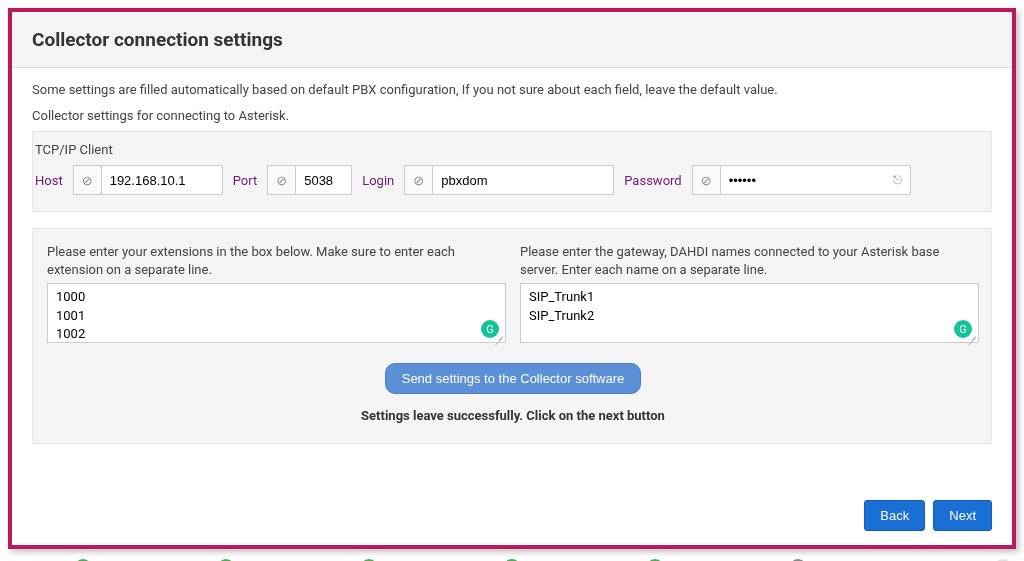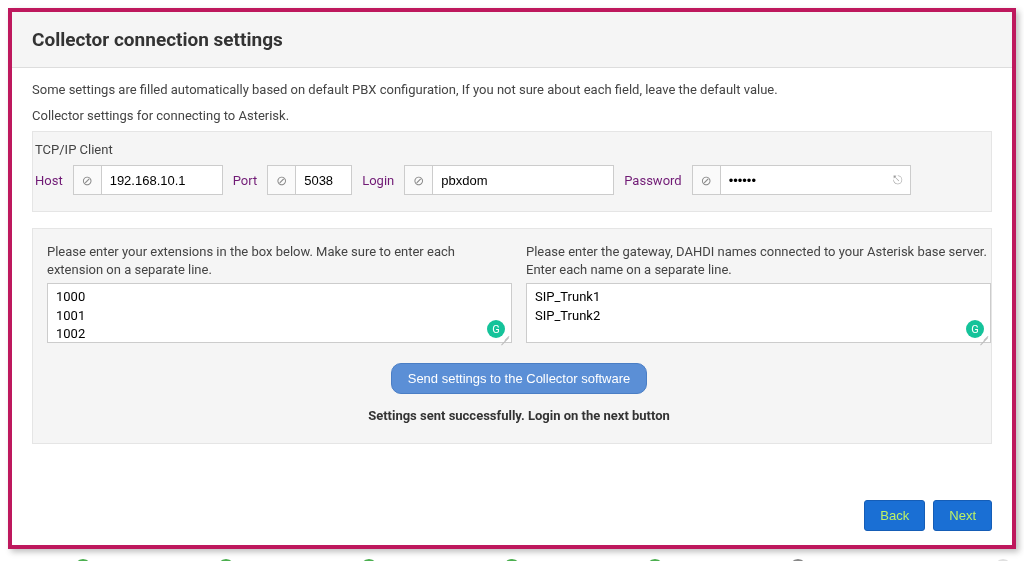--- a/index.html
+++ b/index.html
@@ -88,21 +88,21 @@
       align-items: center;
       justify-content: center;
       color: #999;
       font-size: 12px;
       border-left: none;
     }
     .lower-block {
       background: #f5f5f5;
       border: 1px solid #e5e5e5;
       margin-top: 16px;
-      padding: 14px 0 20px 14px;
+      padding: 14px 12px 20px 14px;
     }
     .two-col {
       display: flex;
       gap: 14px;
     }
     .col {
       flex: 1;
       display: flex;
       flex-direction: column;
     }
@@ -185,21 +185,21 @@
       margin-top: 14px;
     }
     .footer-btns {
       display: flex;
       justify-content: flex-end;
       gap: 8px;
       padding: 40px 20px 14px 20px;
     }
     .btn-nav {
       background: #1a6fd4;
-      color: #bef264;
+      color: #ffffff;
       border: 1px solid #155db6;
       padding: 7px 15px;
       font-size: 13px;
       border-radius: 3px;
       font-weight: 500;
       cursor: pointer;
     }
     .stepper {
       display: flex;
       align-items: flex-start;
@@ -308,21 +308,21 @@
 SIP_Trunk2</textarea>
             <span class="grammarly-badge">G</span>
             <span class="resize-handle"></span>
           </div>
         </div>
       </div>
 
       <div class="send-btn-row">
         <button class="btn-send">Send settings to the Collector software</button>
       </div>
-      <div class="status-msg">Settings sent successfully. Login on the next button</div>
+      <div class="status-msg">Settings leave successfully. Click on the next button</div>
     </div>
   </div>
 
   <div class="footer-btns">
     <button class="btn-nav">Back</button>
     <button class="btn-nav">Next</button>
   </div>
 </div>
 
 <div class="stepper">

